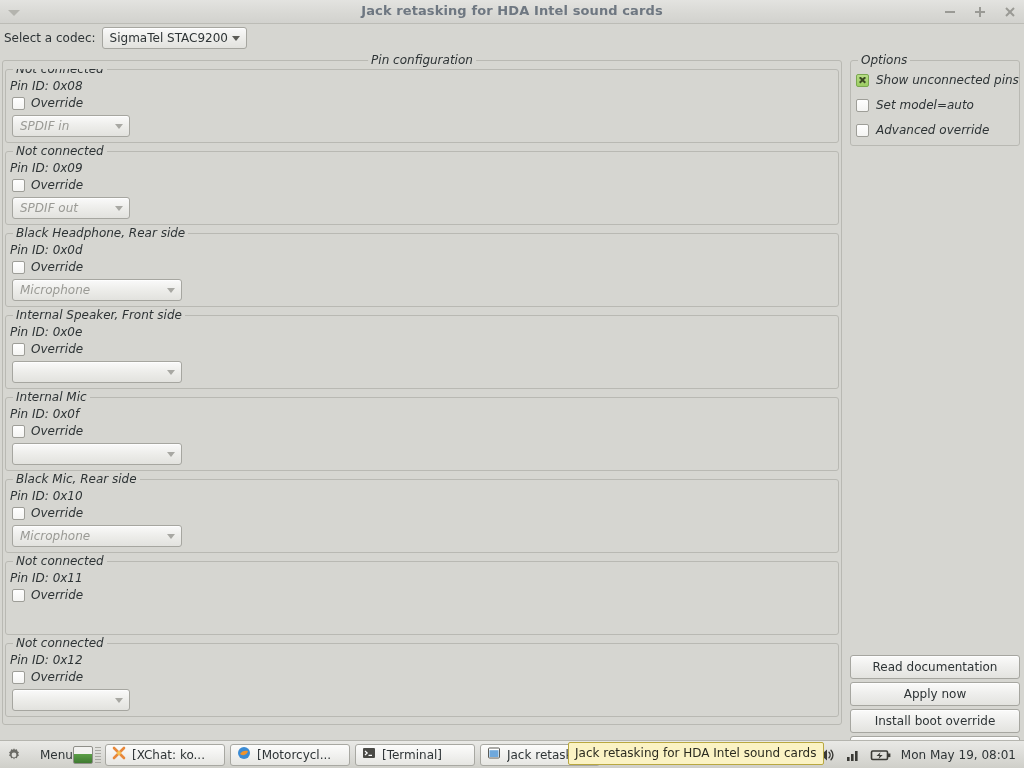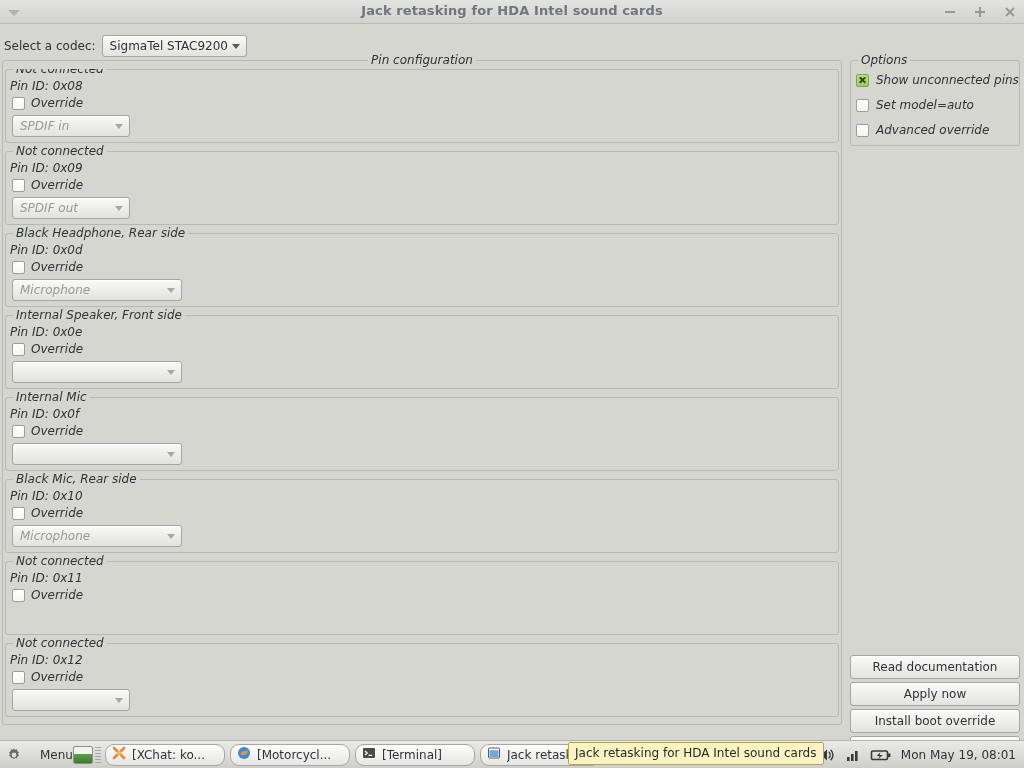--- a/index.html
+++ b/index.html
@@ -42,21 +42,21 @@
   }
   .win-btn {
     width: 16px; height: 16px; position: relative;
     cursor: default;
   }
   .win-btn svg { display: block; }
 
   
   .codec-row {
     position: absolute; left: 4px; top: 26px; height: 24px;
-    display: flex; align-items: center; margin-top: 8px;
+    display: flex; align-items: center;
   }
   .codec-label { font-size: 12px; color: #2e3436; margin-right: 6px; }
   .combo {
     position: relative;
     height: 22px;
     border: 1px solid #a6a6a0;
     border-radius: 3px;
     background: linear-gradient(to bottom, #fafafa 0%, #ededea 50%, #e2e2de 100%);
     display: flex; align-items: center;
     padding: 0 18px 0 7px;
@@ -203,21 +203,21 @@
     background: linear-gradient(to bottom, #f2f2f0 0%, #f2f2f0 45%, #5b9e47 46%, #3f7a31 100%);
     margin-right: 2px;
   }
   .tb-grip {
     width: 6px; height: 16px; margin-right: 4px;
     background-image: repeating-linear-gradient(to bottom, #a9a9a3 0 1px, transparent 1px 3px);
   }
   .task-btn {
     height: 22px; min-width: 120px; max-width: 132px;
     border: 1px solid #a8a8a2;
-    border-radius: 9px;
+    border-radius: 3px;
     background: linear-gradient(to bottom, #fcfcfb 0%, #f0f0ee 55%, #e6e6e2 100%);
     display: flex; align-items: center;
     gap: 6px; padding: 0 6px;
     margin-right: 5px;
     font-size: 12px;
     overflow: hidden; white-space: nowrap;
   }
   .task-btn .tlabel { overflow: hidden; text-overflow: clip; }
   .tray {
     margin-left: auto;

